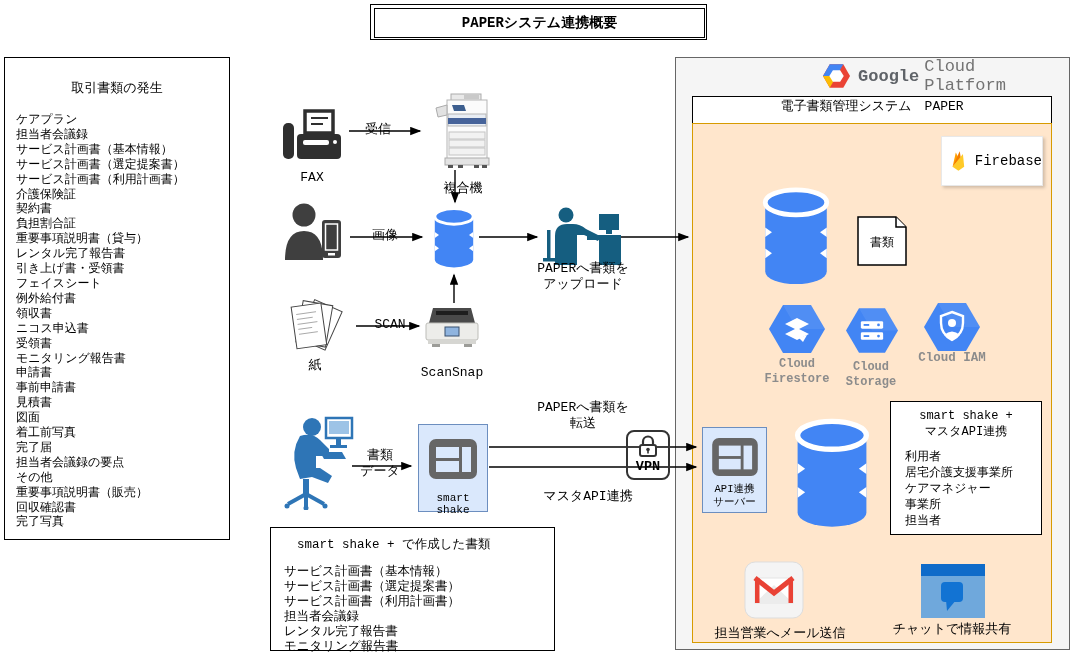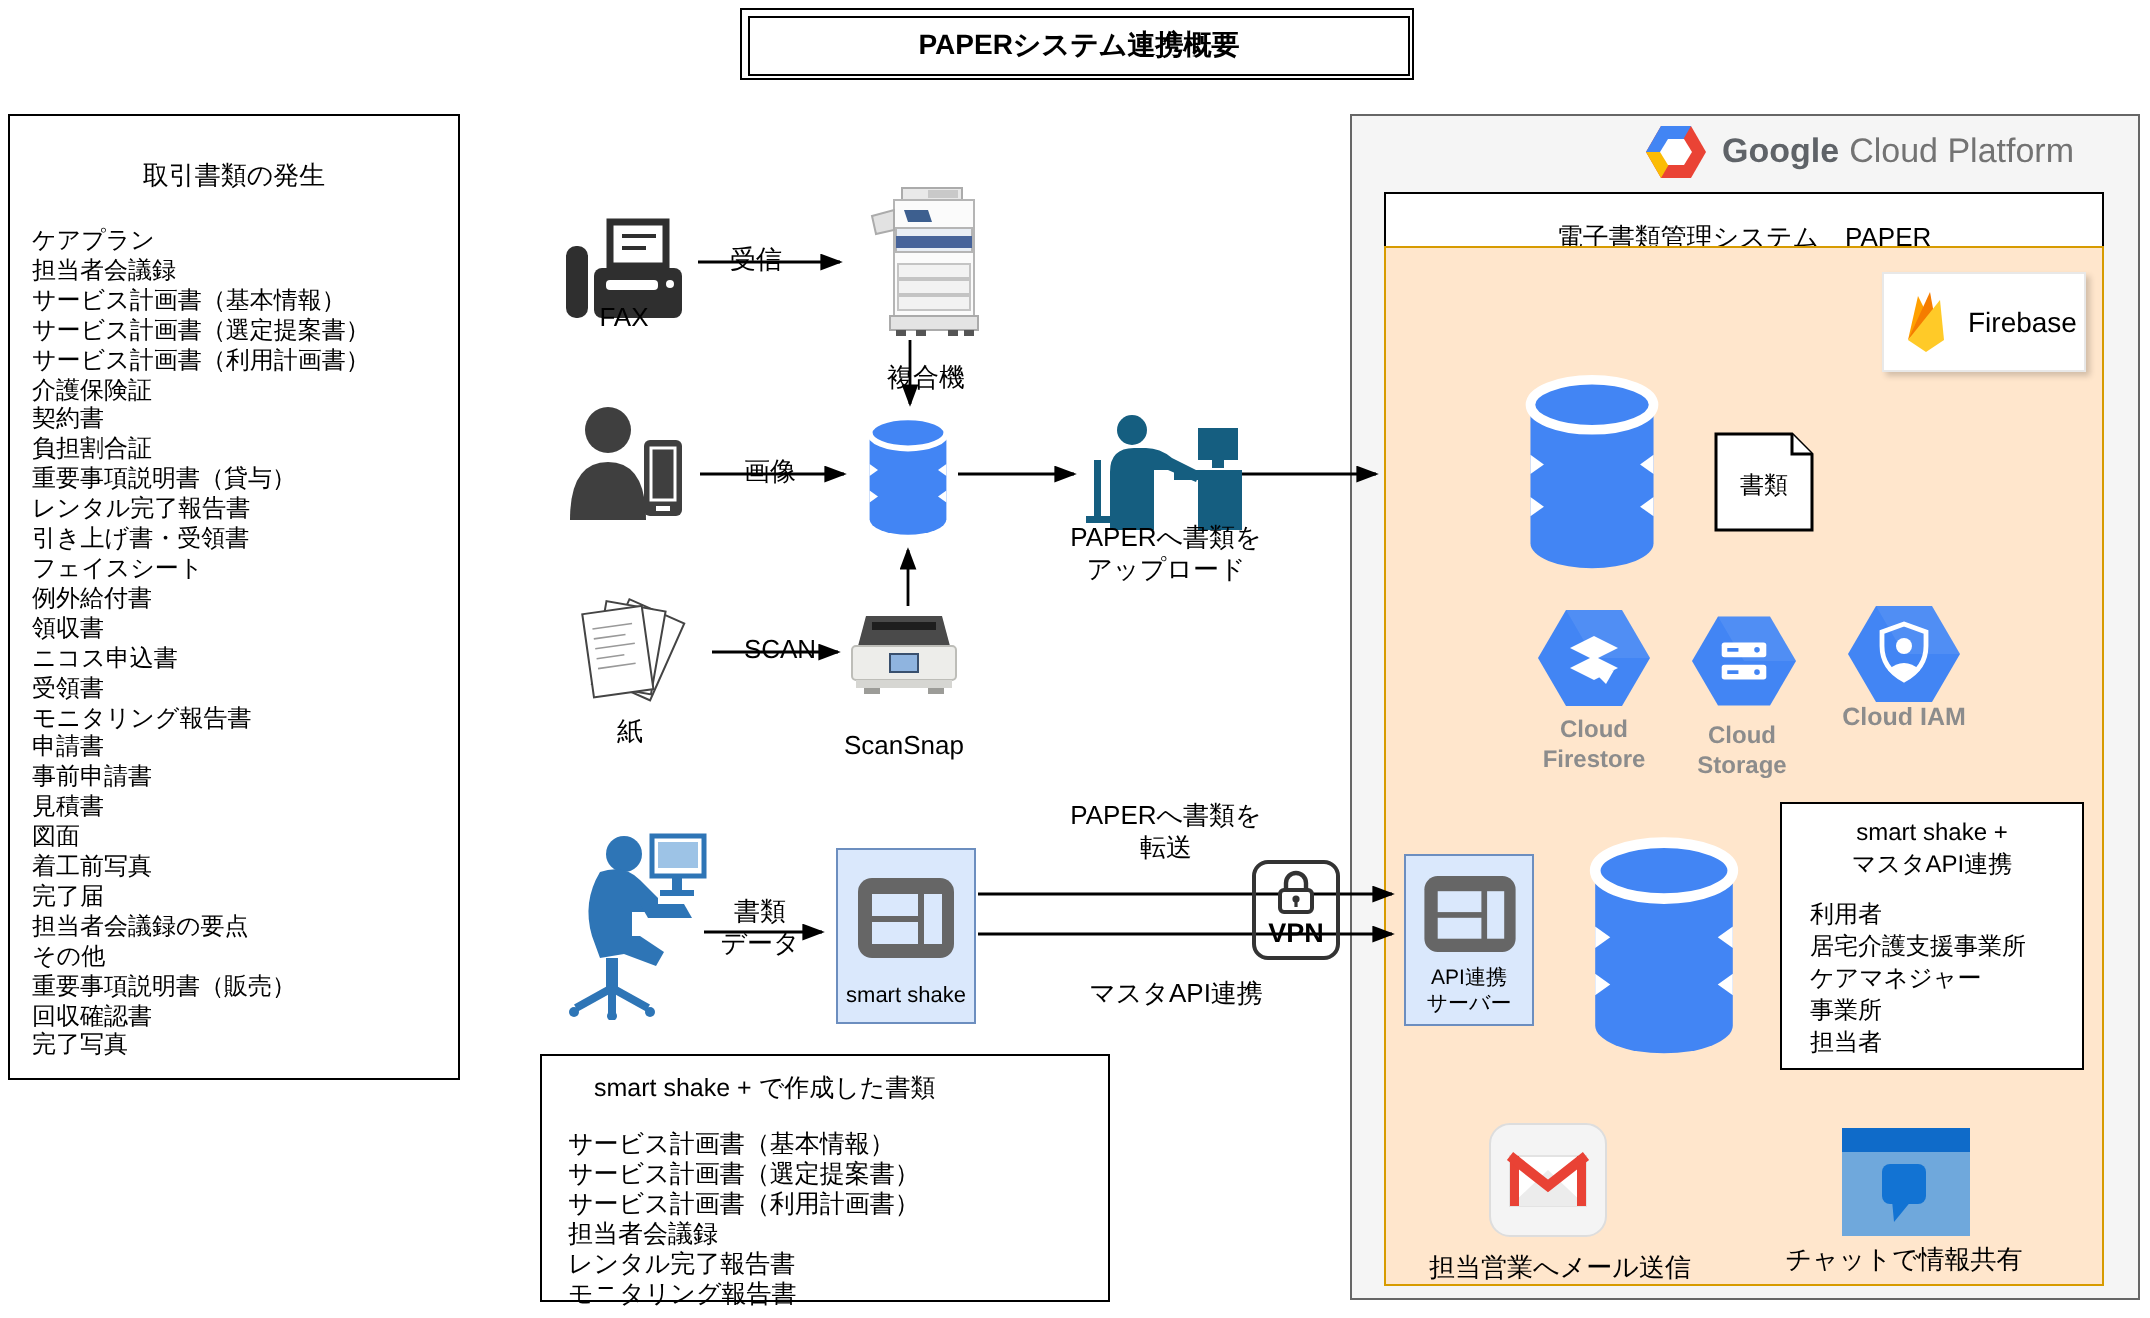--- a/index.html
+++ b/index.html
@@ -1,17 +1,17 @@
 <!DOCTYPE html>
 <html><head>
 <meta charset="utf-8">
 <style>
   html,body{margin:0;padding:0;background:#fff;}
   #canvas{position:relative;width:1075px;height:659px;background:#fff;
-          font-family:Liberation Sans, sans-serif;color:#000;overflow:hidden;}
+          font-family:Liberation Mono, monospace;color:#000;overflow:hidden;}
   .abs{position:absolute;box-sizing:border-box;}
   .lbl{position:absolute;transform:translate(-50%,-50%);text-align:center;
        white-space:pre-line;line-height:1.22;z-index:3;}
   .box{position:absolute;border:1px solid #000;background:#fff;box-sizing:border-box;z-index:1;}
   .arrows{position:absolute;left:0;top:0;z-index:2;pointer-events:none;}
   .z1{z-index:1}.z3{z-index:3}
   .list div{white-space:nowrap;}
   .graylbl{color:#8C8C8C;font-weight:bold;font-size:12px;}
 </style>
 </head>
@@ -81,21 +81,21 @@
     <g fill="#2F2F2F">
       <rect x="0" y="17" width="11" height="36" rx="5"></rect>
       <rect x="22" y="5" width="28" height="22" fill="#fff" stroke="#2F2F2F" stroke-width="3.5"></rect>
       <line x1="28" y1="12" x2="45" y2="12" stroke="#2F2F2F" stroke-width="2"></line>
       <line x1="28" y1="18" x2="40" y2="18" stroke="#2F2F2F" stroke-width="2"></line>
       <rect x="14" y="28" width="44" height="25" rx="4"></rect>
       <rect x="20" y="34" width="26" height="5" rx="2" fill="#fff"></rect>
       <circle cx="52" cy="36" r="2" fill="#fff"></circle>
     </g>
   </svg>
-  <div class="lbl" style="left:312px;top:159px;font-size:13px;">FAX</div>
+  <div class="lbl" style="left:312px;top:178px;font-size:13px;">FAX</div>
   <div class="lbl" style="left:378px;top:130px;font-size:13px;">受信</div>
 
   <svg class="abs z3" style="left:434px;top:92px;" width="58" height="80" viewBox="0 0 58 80">
     <rect x="17" y="2" width="30" height="7" fill="#E9E9E9" stroke="#ABABAB"></rect>
     <rect x="30" y="3" width="15" height="4" fill="#C9C9C9"></rect>
     <rect x="13" y="8" width="40" height="60" fill="#FBFBFB" stroke="#B5B5B5"></rect>
     <polygon points="2,16 13,13 13,23 4,25" fill="#E2E2E2" stroke="#ABABAB"></polygon>
     <polygon points="18,13 30,13 32,19 20,19" fill="#3D5F8F"></polygon>
     <rect x="14" y="22" width="38" height="12" fill="#E8EDF4" stroke="#B5B5B5"></rect>
     <rect x="14" y="26" width="38" height="6" fill="#46639A"></rect>
@@ -244,21 +244,21 @@
     <svg width="30" height="26" viewBox="0 0 30 26" style="margin-right:8px;">
       <polygon points="7.5,0 22.5,0 30,13 22.5,26 7.5,26 0,13" fill="#EA4335"></polygon>
       <polygon points="0,13 7.5,0 22.5,0 15,13" fill="#4285F4"></polygon>
       <polygon points="0,13 15,13 7.5,26" fill="#FBBC05"></polygon>
       <polygon points="11,6.5 19,6.5 23,13 19,19.5 11,19.5 7,13" fill="#fff"></polygon>
     </svg>
     <span style="font-size:17px;font-weight:bold;color:#5F6368;">Google</span>
     <span style="font-size:17px;color:#737373;margin-left:5px;">Cloud Platform</span>
   </div>
 
-  <div class="box" style="left:692px;top:96px;width:360px;height:46px;display:flex;align-items:center;justify-content:center;font-size:13px;">
+  <div class="box" style="left:692px;top:96px;width:360px;height:46px;display:flex;align-items:flex-start;justify-content:center;font-size:13px;">
     <span>電子書類管理システム　PAPER</span>
   </div>
   <div class="abs z1" style="left:692px;top:123px;width:360px;height:520px;background:#FFE6CC;border:1px solid #D79B00;"></div>
 
   <div class="abs z3" style="left:941px;top:136px;width:102px;height:50px;background:#fff;border:1px solid #E8E8E8;box-shadow:2px 2px 3px rgba(0,0,0,0.18);display:flex;align-items:center;">
     <svg width="26" height="34" viewBox="0 0 26 34" style="margin-left:8px;">
       <polygon points="4,26 9,4 13,12" fill="#FFA000"></polygon>
       <polygon points="4,26 15,2 17,13" fill="#F57C00"></polygon>
       <polygon points="4,26 20,6 22,26 13,32" fill="#FFCA28"></polygon>
     </svg>

